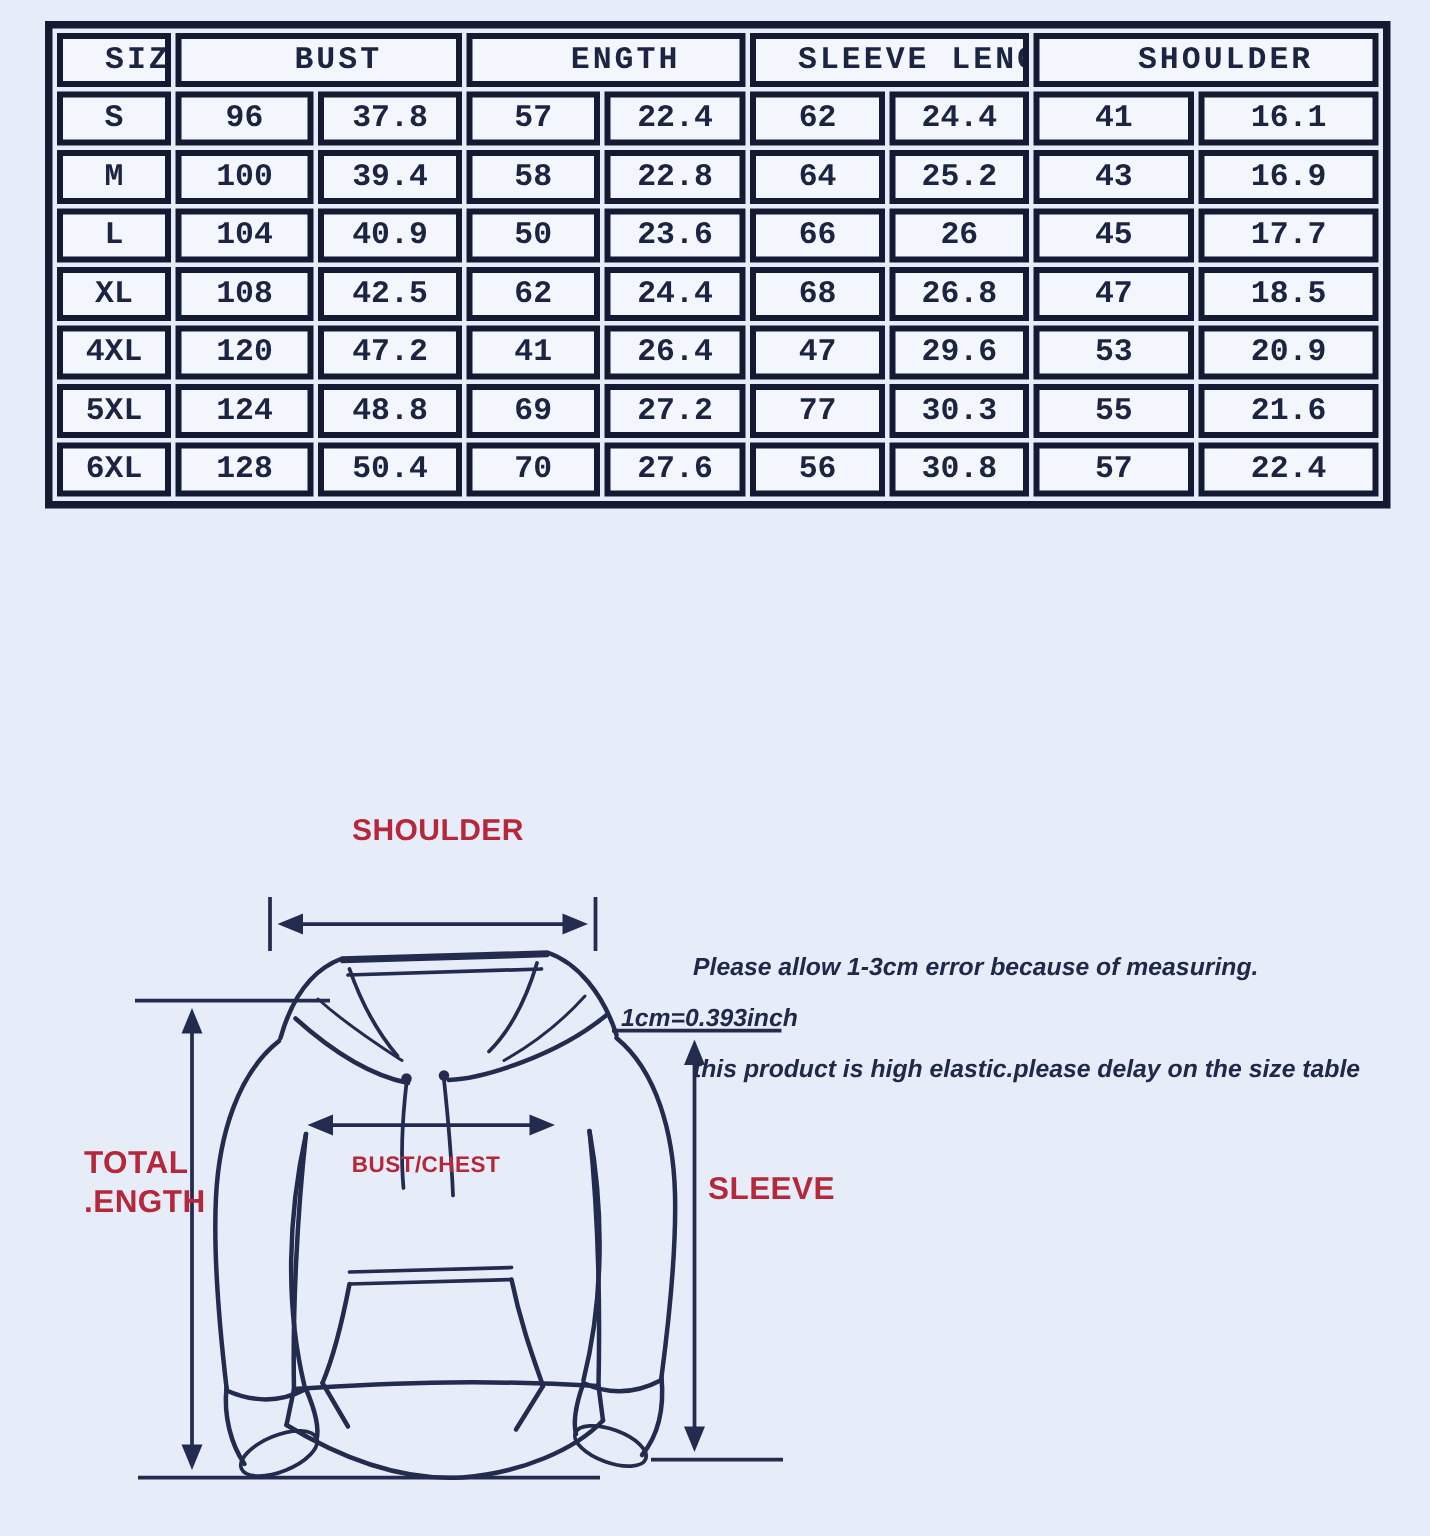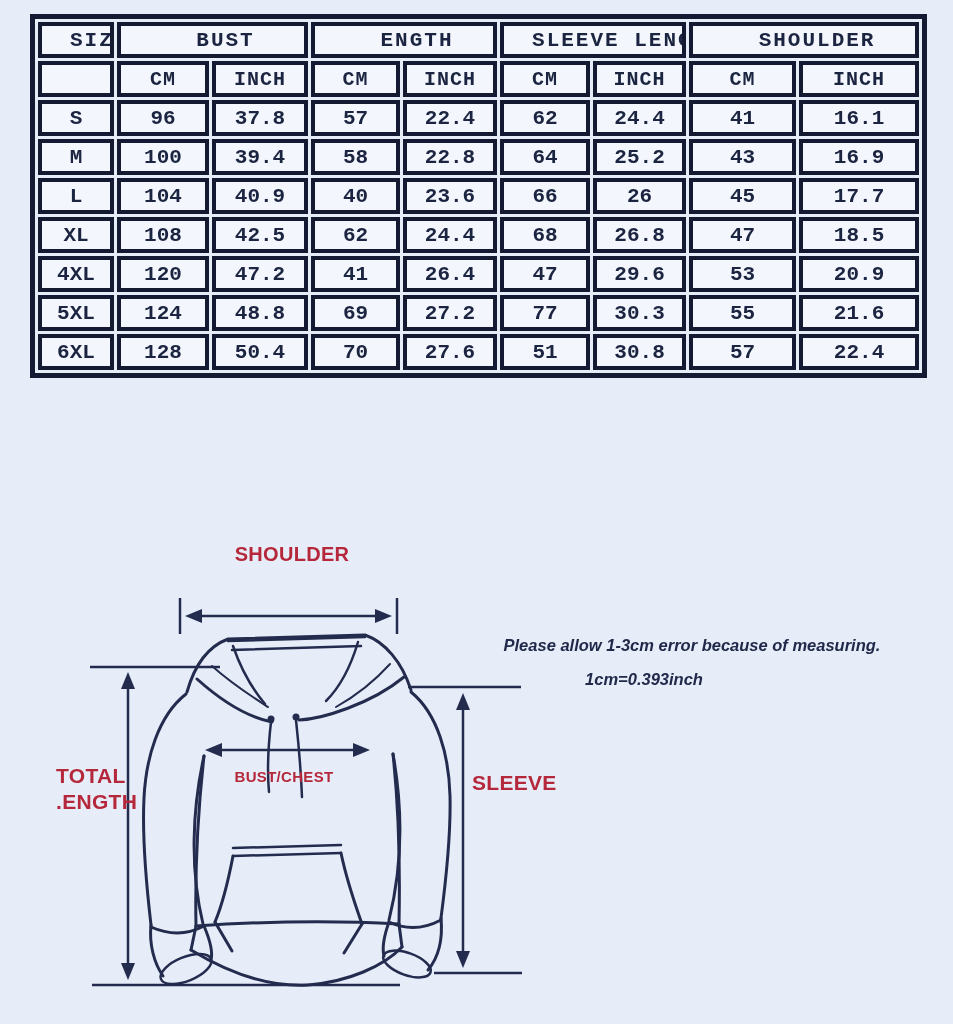--- a/index.html
+++ b/index.html
@@ -19,22 +19,22 @@
   table.size tbody td{font-size:21px;}
   th.blank{background:#f3f6fc;}
 
   
   .diagram{position:absolute;left:0;top:565px;width:953px;height:459px;}
   .diagram svg{position:absolute;left:0;top:0;}
   .redlabel{position:absolute;color:#b5273a;font-weight:bold;letter-spacing:0.3px;}
   .lbl-shoulder{left:227px;top:-22px;width:130px;text-align:center;font-size:20px;}
   .lbl-total{left:56px;top:198px;font-size:21px;line-height:26px;}
   .lbl-bust{left:214px;top:203px;width:140px;text-align:center;font-size:15px;}
-  .lbl-sleeve{left:472px;top:206px;font-size:21px;}
-  .notes{position:absolute;left:462px;top:63px;width:460px;text-align:center;
+  .lbl-sleeve{left:472px;top:216px;font-size:21px;}
+  .notes{position:absolute;left:462px;top:63px;width:460px;text-align:left;
          font-style:italic;font-weight:600;font-size:16.5px;color:#20294a;}
   .notes .ln{height:34px;line-height:34px;}
   .notes .ln2{transform:translateX(-48px);}
   .notes .ln4{transform:translateX(-16px);}
 </style>
 </head>
 <body>
 
 <div class="screen">
 
@@ -52,31 +52,20 @@
           <col style="width:120px">
       </colgroup>
       <thead>
         <tr class="grp">
           <th>SIZE</th>
           <th colspan="2">BUST</th>
           <th colspan="2">ENGTH</th>
           <th colspan="2">SLEEVE LENGTH</th>
           <th colspan="2">SHOULDER</th>
         </tr>
-        <tr class="units">
-          <th class="blank"></th>
-          <th>CM</th>
-          <th>INCH</th>
-          <th>CM</th>
-          <th>INCH</th>
-          <th>CM</th>
-          <th>INCH</th>
-          <th>CM</th>
-          <th>INCH</th>
-        </tr>
       </thead>
       <tbody>
         <tr>
           <th>S</th>
           <td>96</td>
           <td>37.8</td>
           <td>57</td>
           <td>22.4</td>
           <td>62</td>
           <td>24.4</td>
@@ -91,21 +80,21 @@
           <td>22.8</td>
           <td>64</td>
           <td>25.2</td>
           <td>43</td>
           <td>16.9</td>
         </tr>
         <tr>
           <th>L</th>
           <td>104</td>
           <td>40.9</td>
-          <td>40</td>
+          <td>50</td>
           <td>23.6</td>
           <td>66</td>
           <td>26</td>
           <td>45</td>
           <td>17.7</td>
         </tr>
         <tr>
           <th>XL</th>
           <td>108</td>
           <td>42.5</td>
@@ -137,21 +126,21 @@
           <td>30.3</td>
           <td>55</td>
           <td>21.6</td>
         </tr>
         <tr>
           <th>6XL</th>
           <td>128</td>
           <td>50.4</td>
           <td>70</td>
           <td>27.6</td>
-          <td>51</td>
+          <td>56</td>
           <td>30.8</td>
           <td>57</td>
           <td>22.4</td>
         </tr>
       </tbody>
     </table>
   </div>
 
   <div class="diagram">
 
@@ -236,16 +225,17 @@
     <div class="redlabel lbl-total">
       <div>TOTAL</div>
       <div>.ENGTH</div>
     </div>
     <div class="redlabel lbl-bust">BUST/CHEST</div>
     <div class="redlabel lbl-sleeve">SLEEVE</div>
 
     <div class="notes">
       <div class="ln ln1">Please allow 1-3cm error because of measuring.</div>
       <div class="ln ln2">1cm=0.393inch</div>
+      <div class="ln ln3">this product is high elastic.please delay on the size table</div>
     </div>
   </div>
 
 </div>
 
 </body></html>

